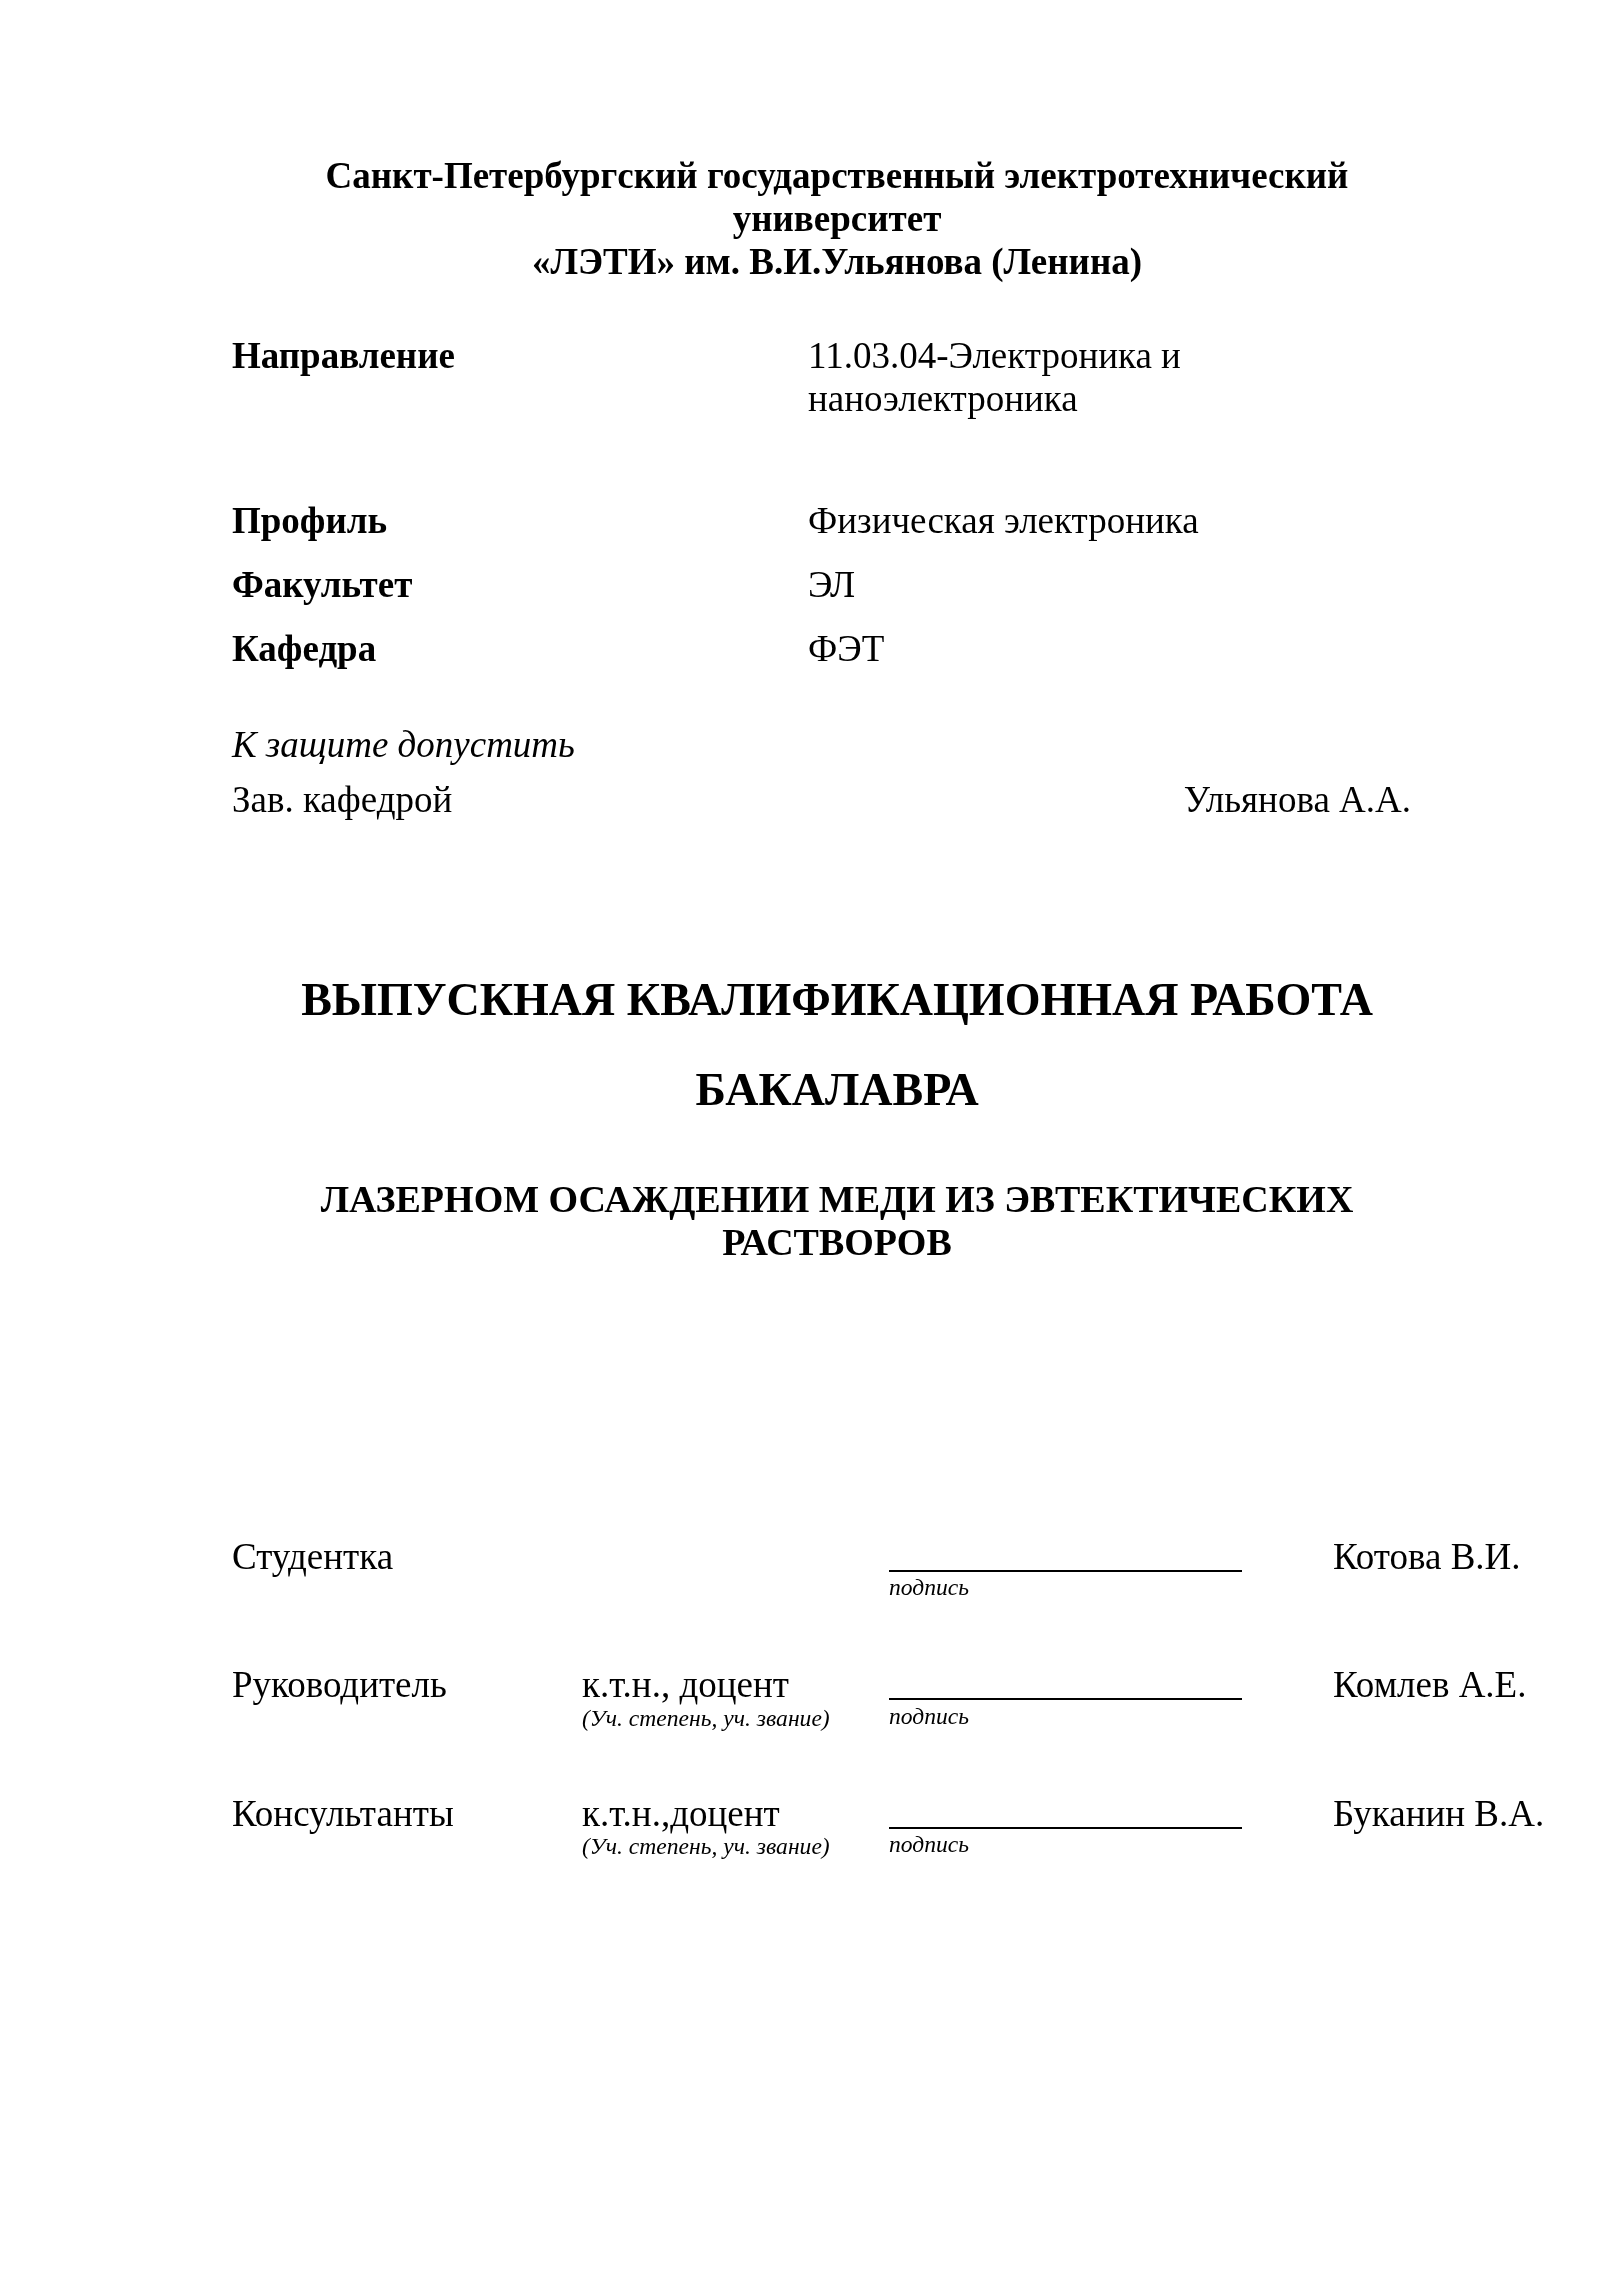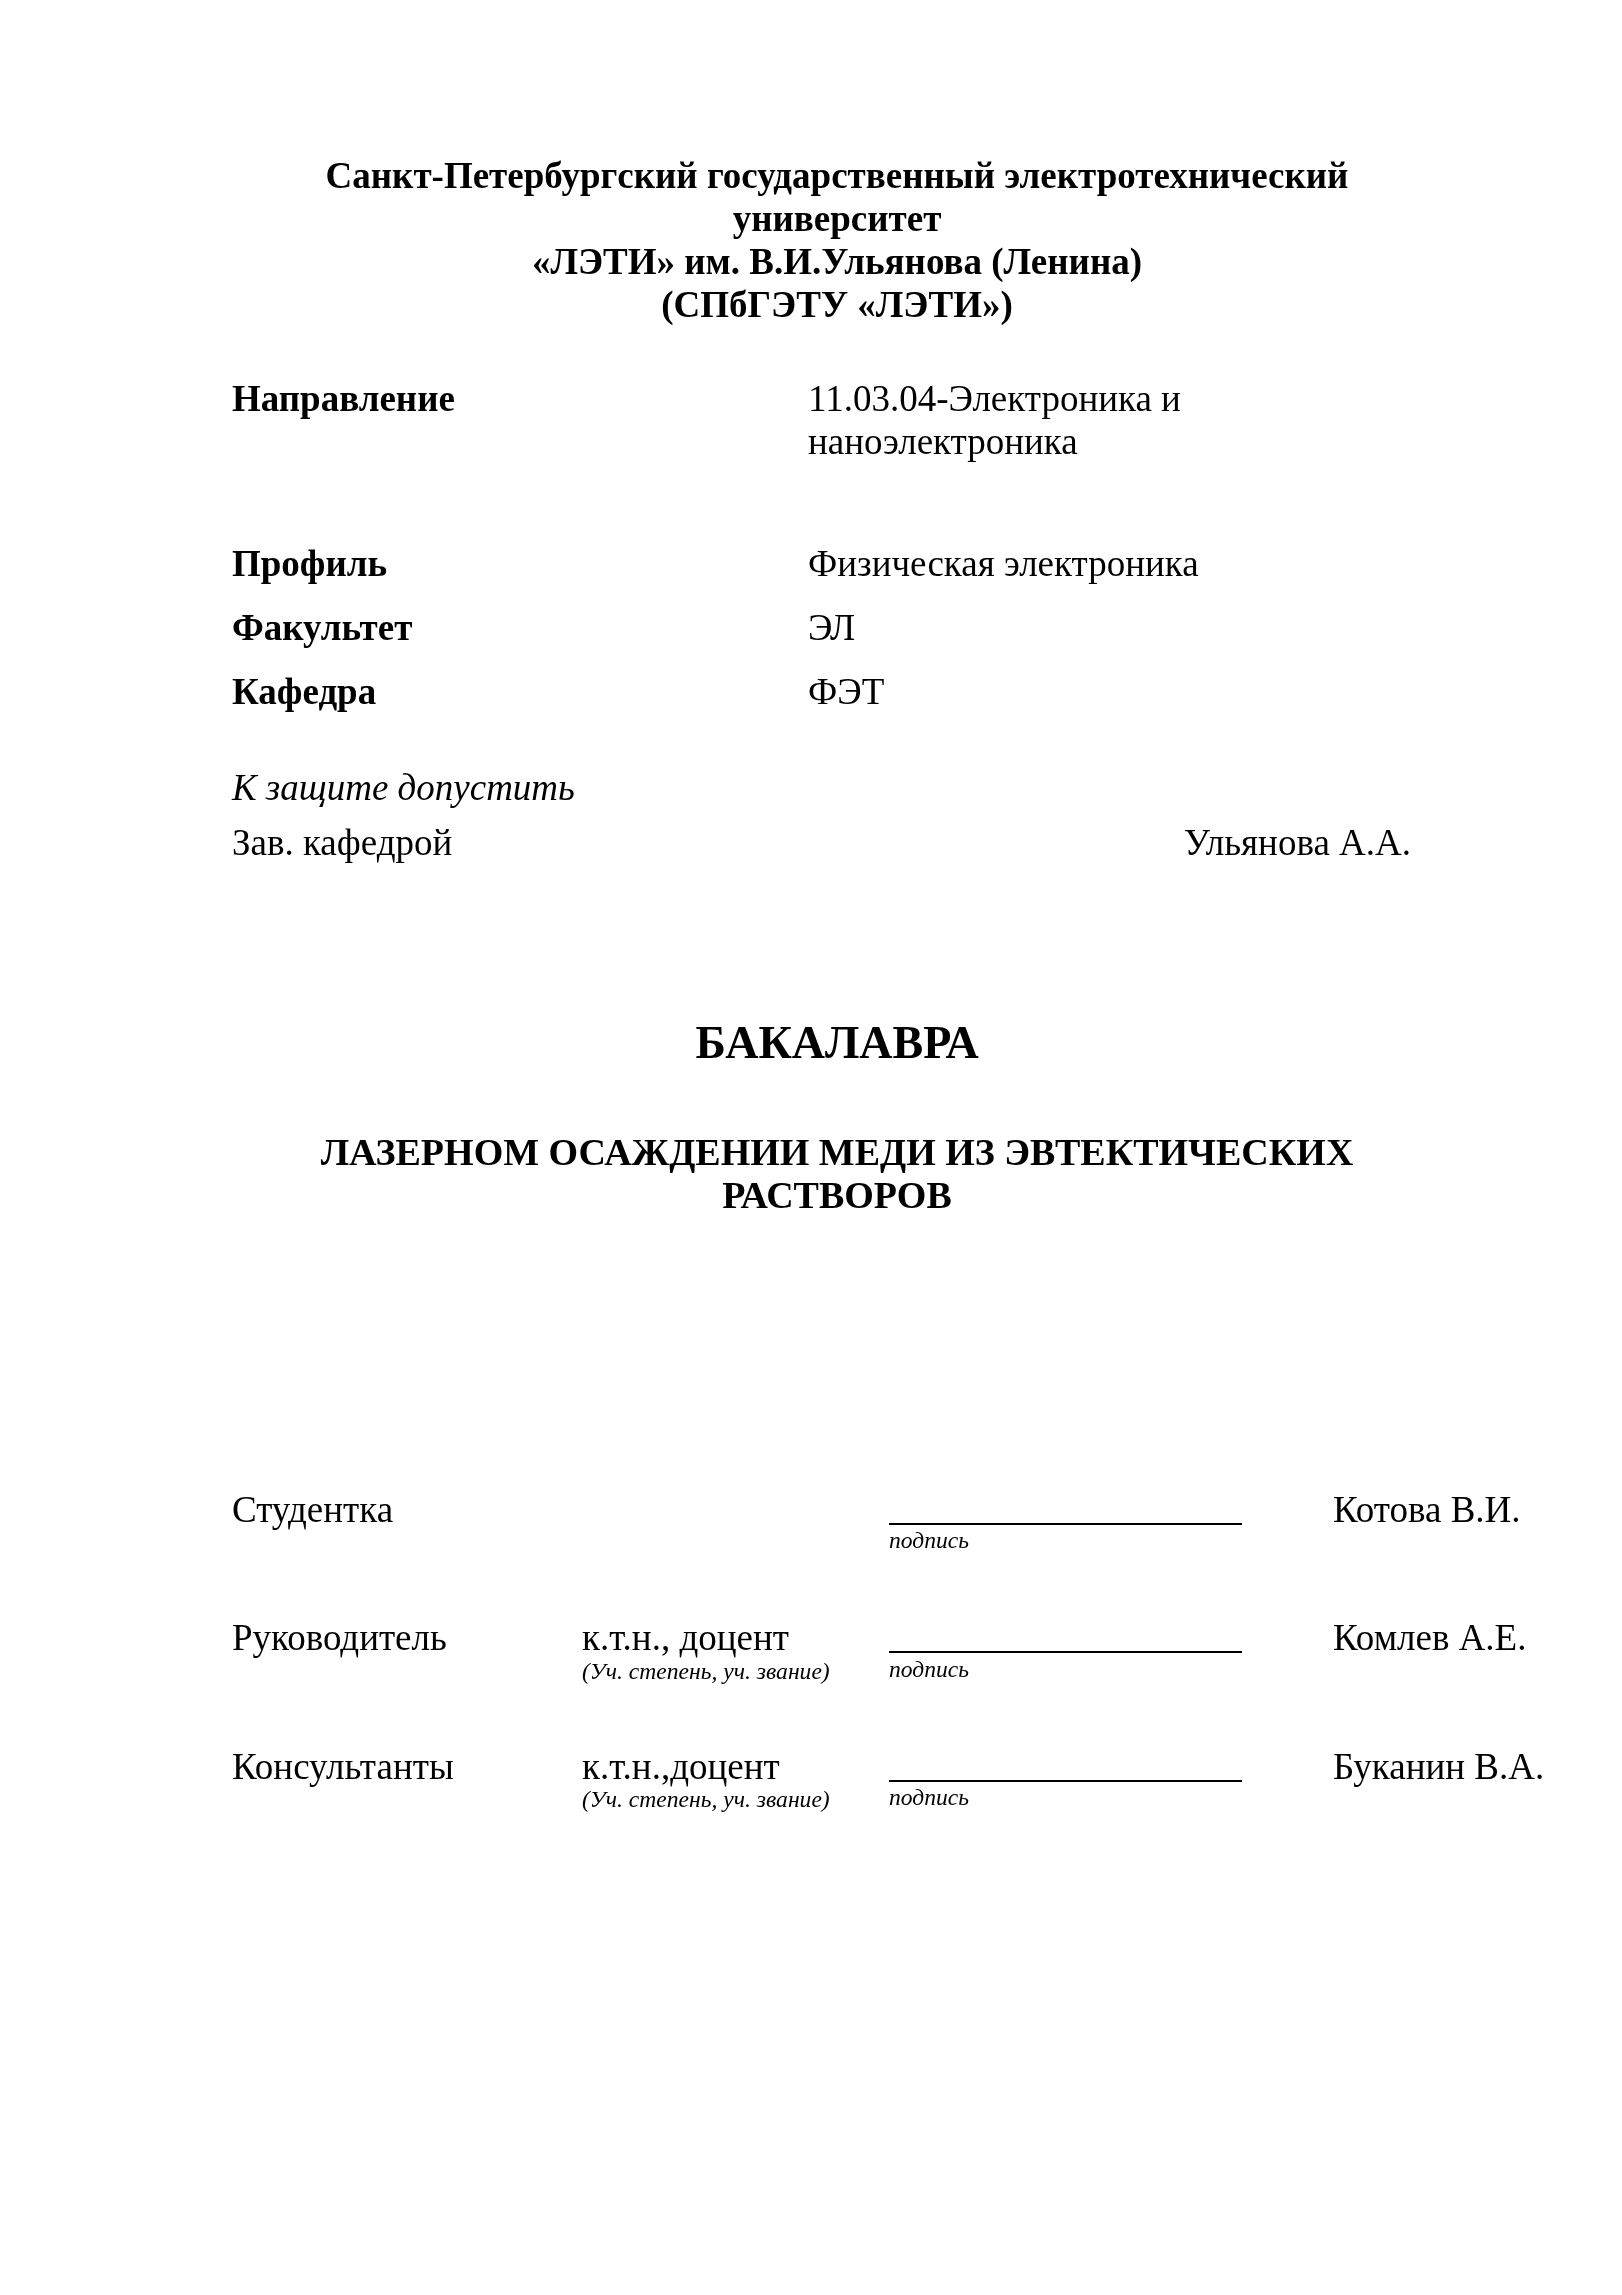--- a/index.html
+++ b/index.html
@@ -85,21 +85,20 @@
   .footer .year { margin-top: 23.6px; }
 </style>
 </head>
 <body>
 
 <div class="page">
 
   <div class="header">
     <div>Санкт-Петербургский государственный электротехнический университет</div>
     <div>«ЛЭТИ» им. В.И.Ульянова (Ленина)</div>
-    <div>(СПбГЭТУ «ЛЭТИ»)</div>
   </div>
 
   <div class="meta fs-body">
     <div class="meta-row first">
       <span class="meta-label">Направление</span>
       <span class="meta-value">11.03.04-Электроника и наноэлектроника</span>
     </div>
     <div class="meta-row">
       <span class="meta-label">Профиль</span>
       <span class="meta-value">Физическая электроника</span>
@@ -116,20 +115,21 @@
 
   <div class="fs-body">
     <div class="admit-note">К защите допустить</div>
     <div class="admit-row">
       <span>Зав. кафедрой</span>
       <span>Ульянова А.А.</span>
     </div>
   </div>
 
   <div class="worktitle">
+    <div class="line1">ВЫПУСКНАЯ КВАЛИФИКАЦИОННАЯ РАБОТА</div>
     <div class="line2">БАКАЛАВРА</div>
   </div>
 
   <div class="theme">
     <div>ЛАЗЕРНОМ ОСАЖДЕНИИ МЕДИ ИЗ ЭВТЕКТИЧЕСКИХ</div>
     <div>РАСТВОРОВ</div>
   </div>
 
   <div class="sigs fs-body">
 

